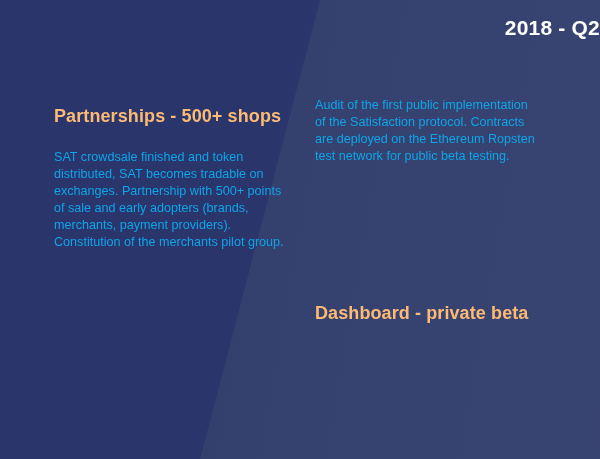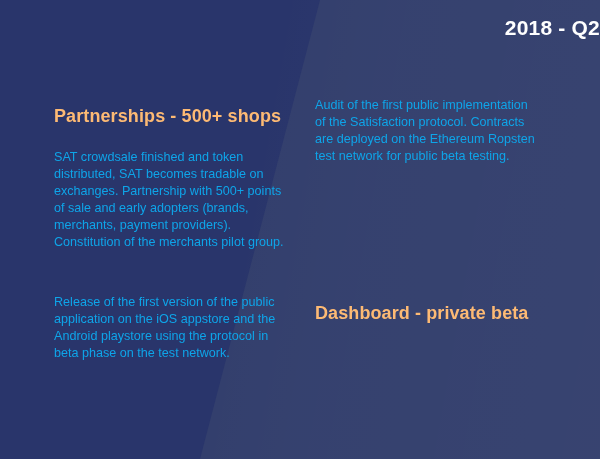--- a/index.html
+++ b/index.html
@@ -103,21 +103,20 @@
     <div class="milestone milestone-left">
       <div class="milestone-title">Partnerships - 500+ shops</div>
       <div class="milestone-body">SAT crowdsale finished and token distributed, SAT becomes tradable on exchanges. Partnership with 500+ points of sale and early adopters (brands, merchants, payment providers). Constitution of the merchants pilot group.</div>
     </div>
 
     <div class="milestone milestone-right">
       <div class="milestone-body">Audit of the first public implementation of the Satisfaction protocol. Contracts are deployed on the Ethereum Ropsten test network for public beta testing.</div>
     </div>
 
     <div class="milestone milestone-left">
-      <div class="milestone-body">Release of the first version of the public application on the iOS appstore and the Android playstore using the protocol in beta phase on the test network.</div>
     </div>
 
     <div class="milestone milestone-right">
       <div class="milestone-title">Dashboard - private beta</div>
     </div>
 
   </div>
 </div>
 
 </body></html>

